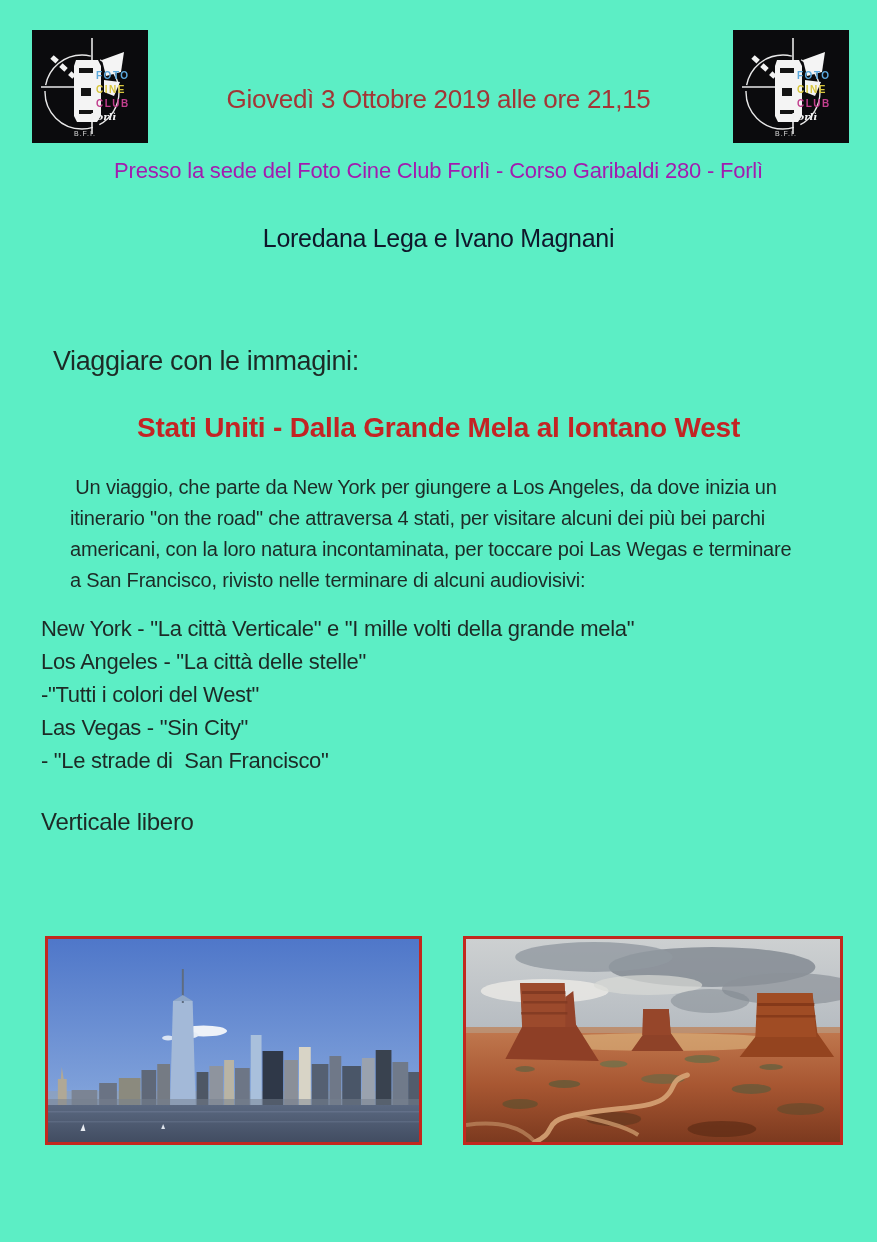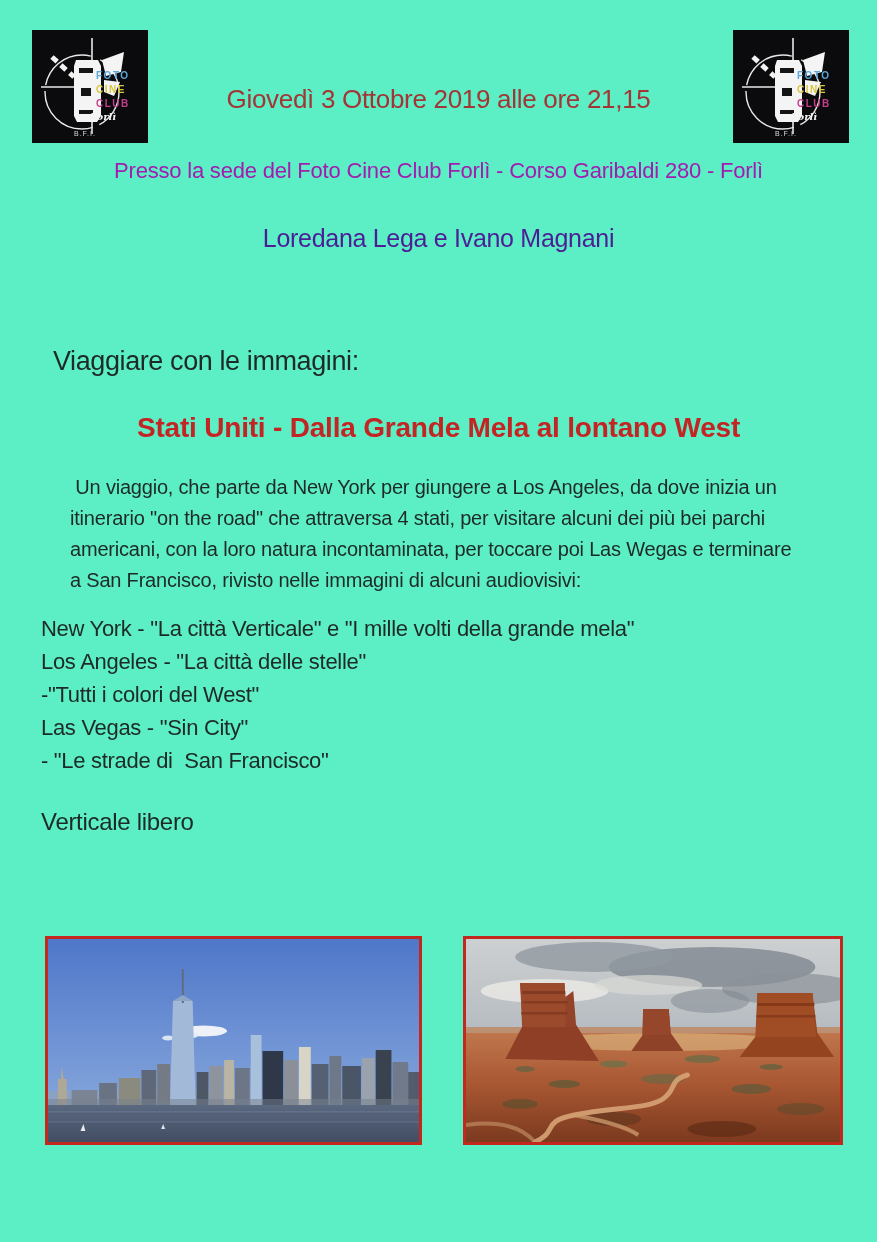--- a/index.html
+++ b/index.html
@@ -21,21 +21,21 @@
   .logo-foto { top:41px; color:#5ba8dc; }
   .logo-cine { top:55px; color:#d8c63e; }
   .logo-club { top:69px; color:#c23f8e; }
   .logo-city { position:absolute; left:58px; top:81px; color:#f2f2f2; font-size:10px;
                font-family:"DejaVu Serif", serif; font-style:italic; font-weight:bold; }
   .logo-bfi  { position:absolute; left:42px; top:100px; color:#d8d8d8; font-size:7px; letter-spacing:1px; }
   
   .line { position:absolute; left:0; width:877px; text-align:center; }
   .date-line       { top:84px;  font-size:26px; letter-spacing:-0.3px; color:#A23636; }
   .venue-line      { top:158px; font-size:22px; letter-spacing:-0.2px; color:#a21caf; }
-  .presenters-line { top:224px; font-size:25px; letter-spacing:-0.3px; color:#4c1d95; }
+  .presenters-line { top:224px; font-size:25px; letter-spacing:-0.3px; color:#0f172a; }
   .presents-line   { top:288px; font-size:21px; color:#1d2a26; }
   .series-line     { position:absolute; left:53px; top:346px; font-size:27px; letter-spacing:-0.4px; color:#1d2a26; }
   .showtitle-line  { top:412px; font-size:28px; font-weight:bold; letter-spacing:-0.2px; color:#C32424; }
   .description { position:absolute; left:38px; top:472px; color:#1d2a26; }
   .desc-line   { font-size:20px; line-height:31px; letter-spacing:-0.2px; white-space:pre;margin-left:32px; }
   .program     { position:absolute; left:41px; top:612px; color:#1d2a26; }
   .program-line{ font-size:22px; line-height:33px; letter-spacing:-0.3px; white-space:pre; }
   .admission-line { position:absolute; left:41px; top:808px; font-size:24px; letter-spacing:-0.3px; color:#1d2a26; }
   
   .photo {
@@ -94,21 +94,21 @@
   <div class="line date-line">Giovedì 3 Ottobre 2019 alle ore 21,15</div>
   <div class="line venue-line">Presso la sede del Foto Cine Club Forlì - Corso Garibaldi 280 - Forlì</div>
   <div class="line presenters-line">Loredana Lega e Ivano Magnani</div>
   <div class="series-line">Viaggiare con le immagini:</div>
   <div class="line showtitle-line">Stati Uniti - Dalla Grande Mela al lontano West</div>
 
   <div class="description">
     <div class="desc-line"> Un viaggio, che parte da New York per giungere a Los Angeles, da dove inizia un</div>
     <div class="desc-line">itinerario "on the road" che attraversa 4 stati, per visitare alcuni dei più bei parchi</div>
     <div class="desc-line">americani, con la loro natura incontaminata, per toccare poi Las Wegas e terminare</div>
-    <div class="desc-line">a San Francisco, rivisto nelle immagini di alcuni audiovisivi:</div>
+    <div class="desc-line">a San Francisco, rivisto nelle terminare di alcuni audiovisivi:</div>
   </div>
 
   <div class="program">
     <div class="program-line">New York - "La città Verticale" e "I mille volti della grande mela"</div>
     <div class="program-line">Los Angeles - "La città delle stelle"</div>
     <div class="program-line">-"Tutti i colori del West"</div>
     <div class="program-line">Las Vegas - "Sin City"</div>
     <div class="program-line">- "Le strade di  San Francisco"</div>
   </div>
 

